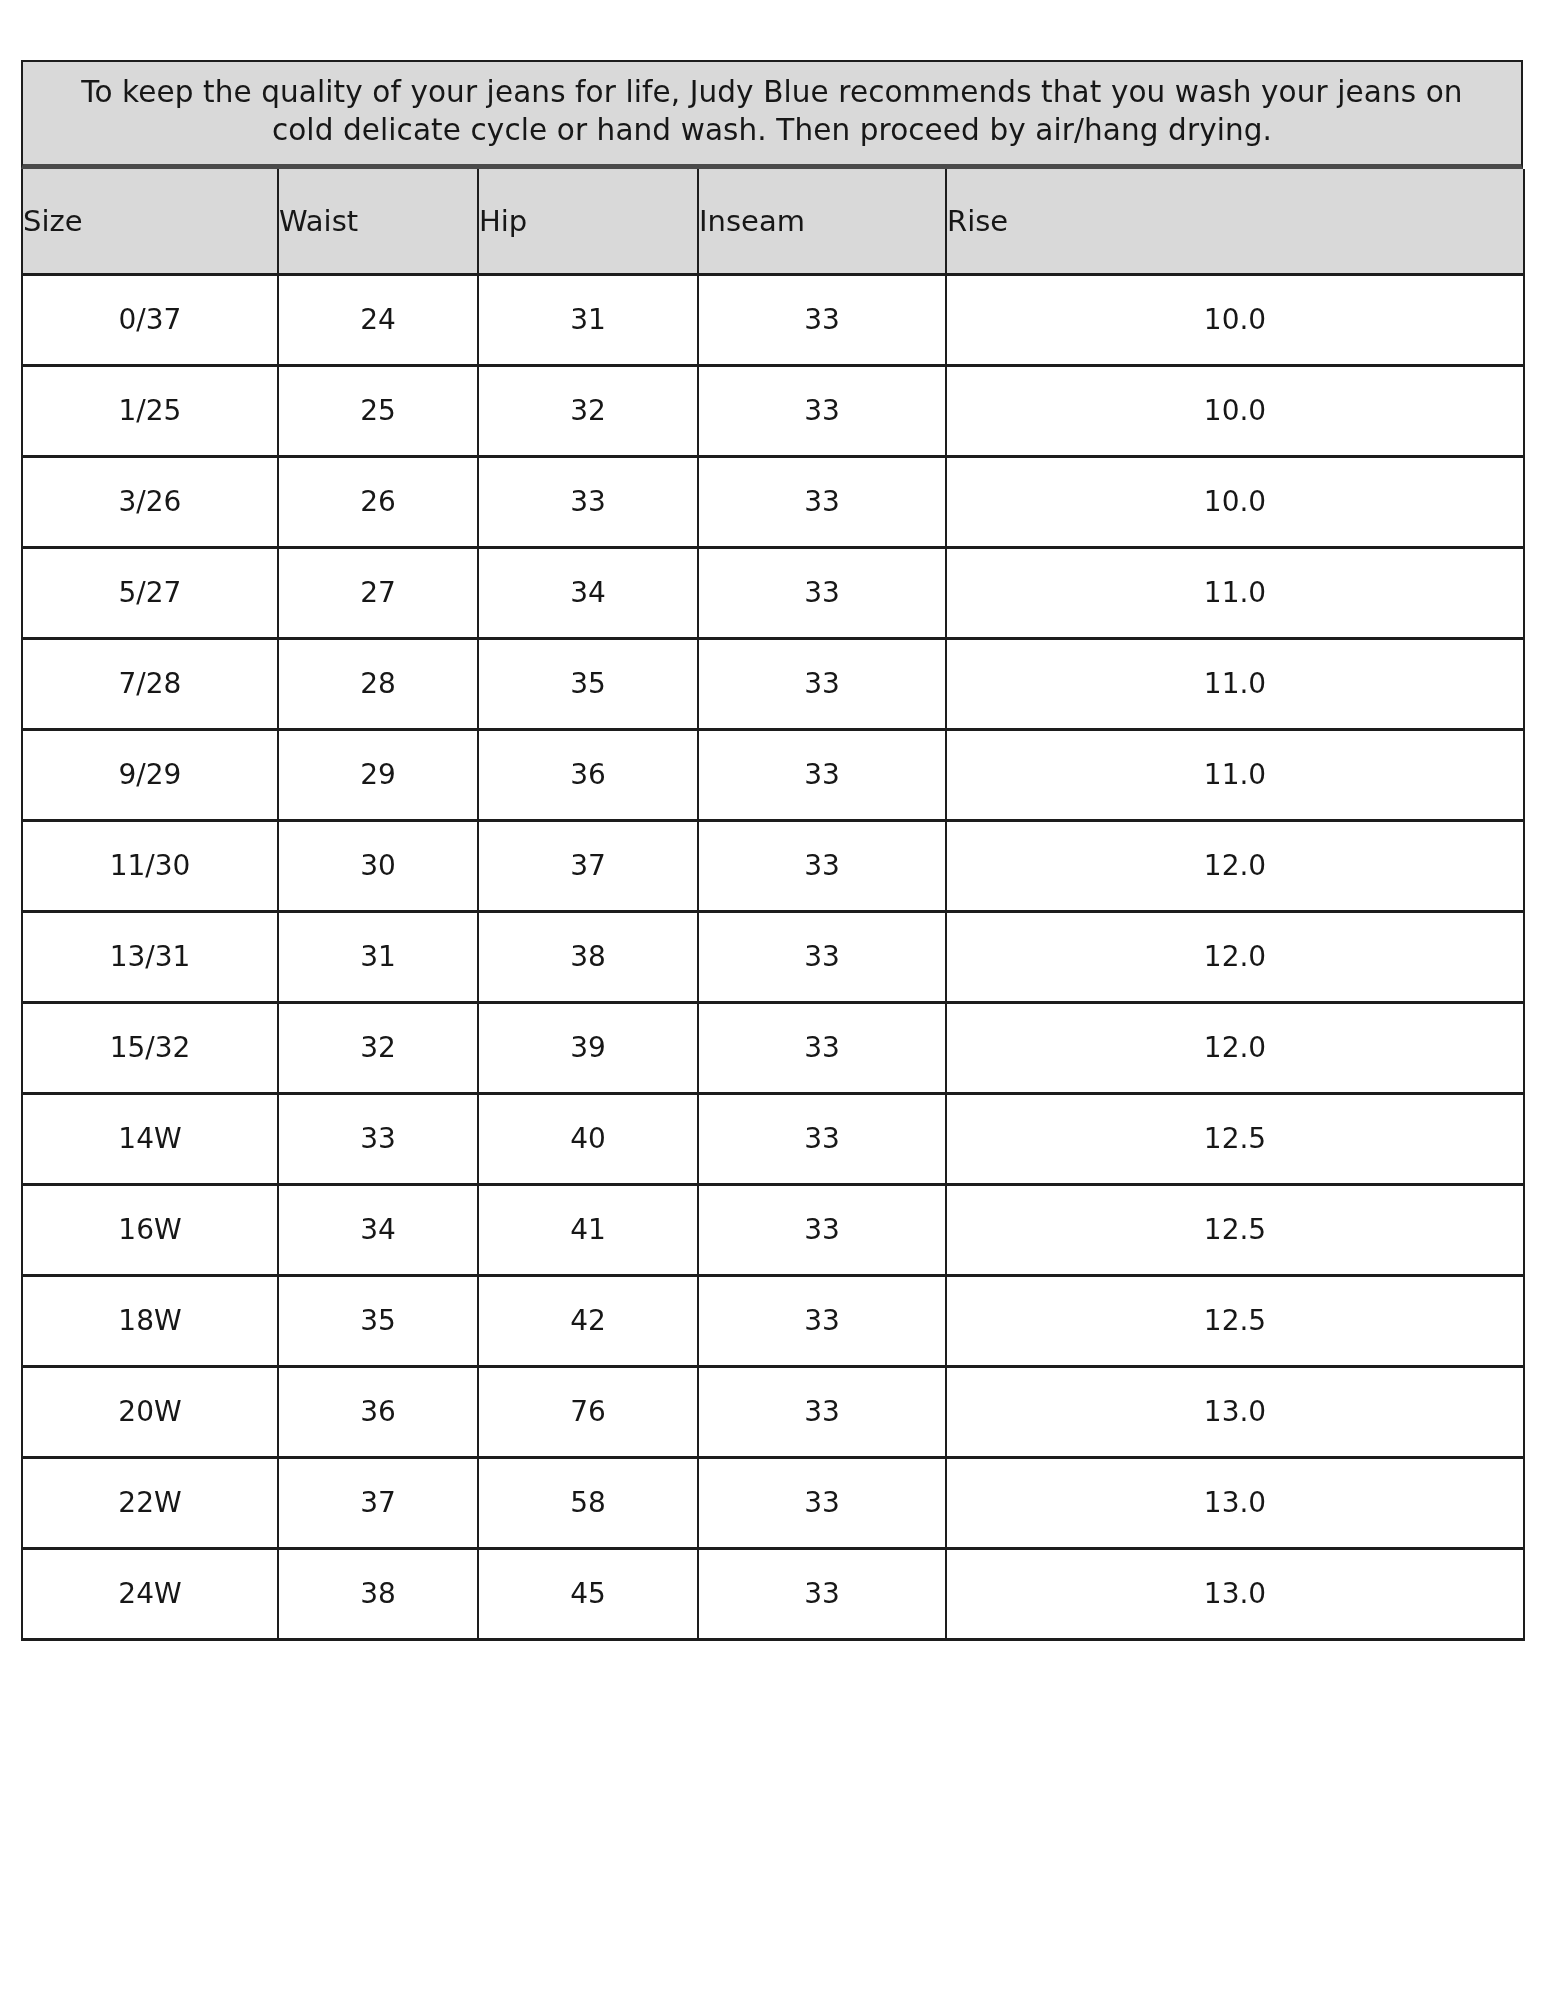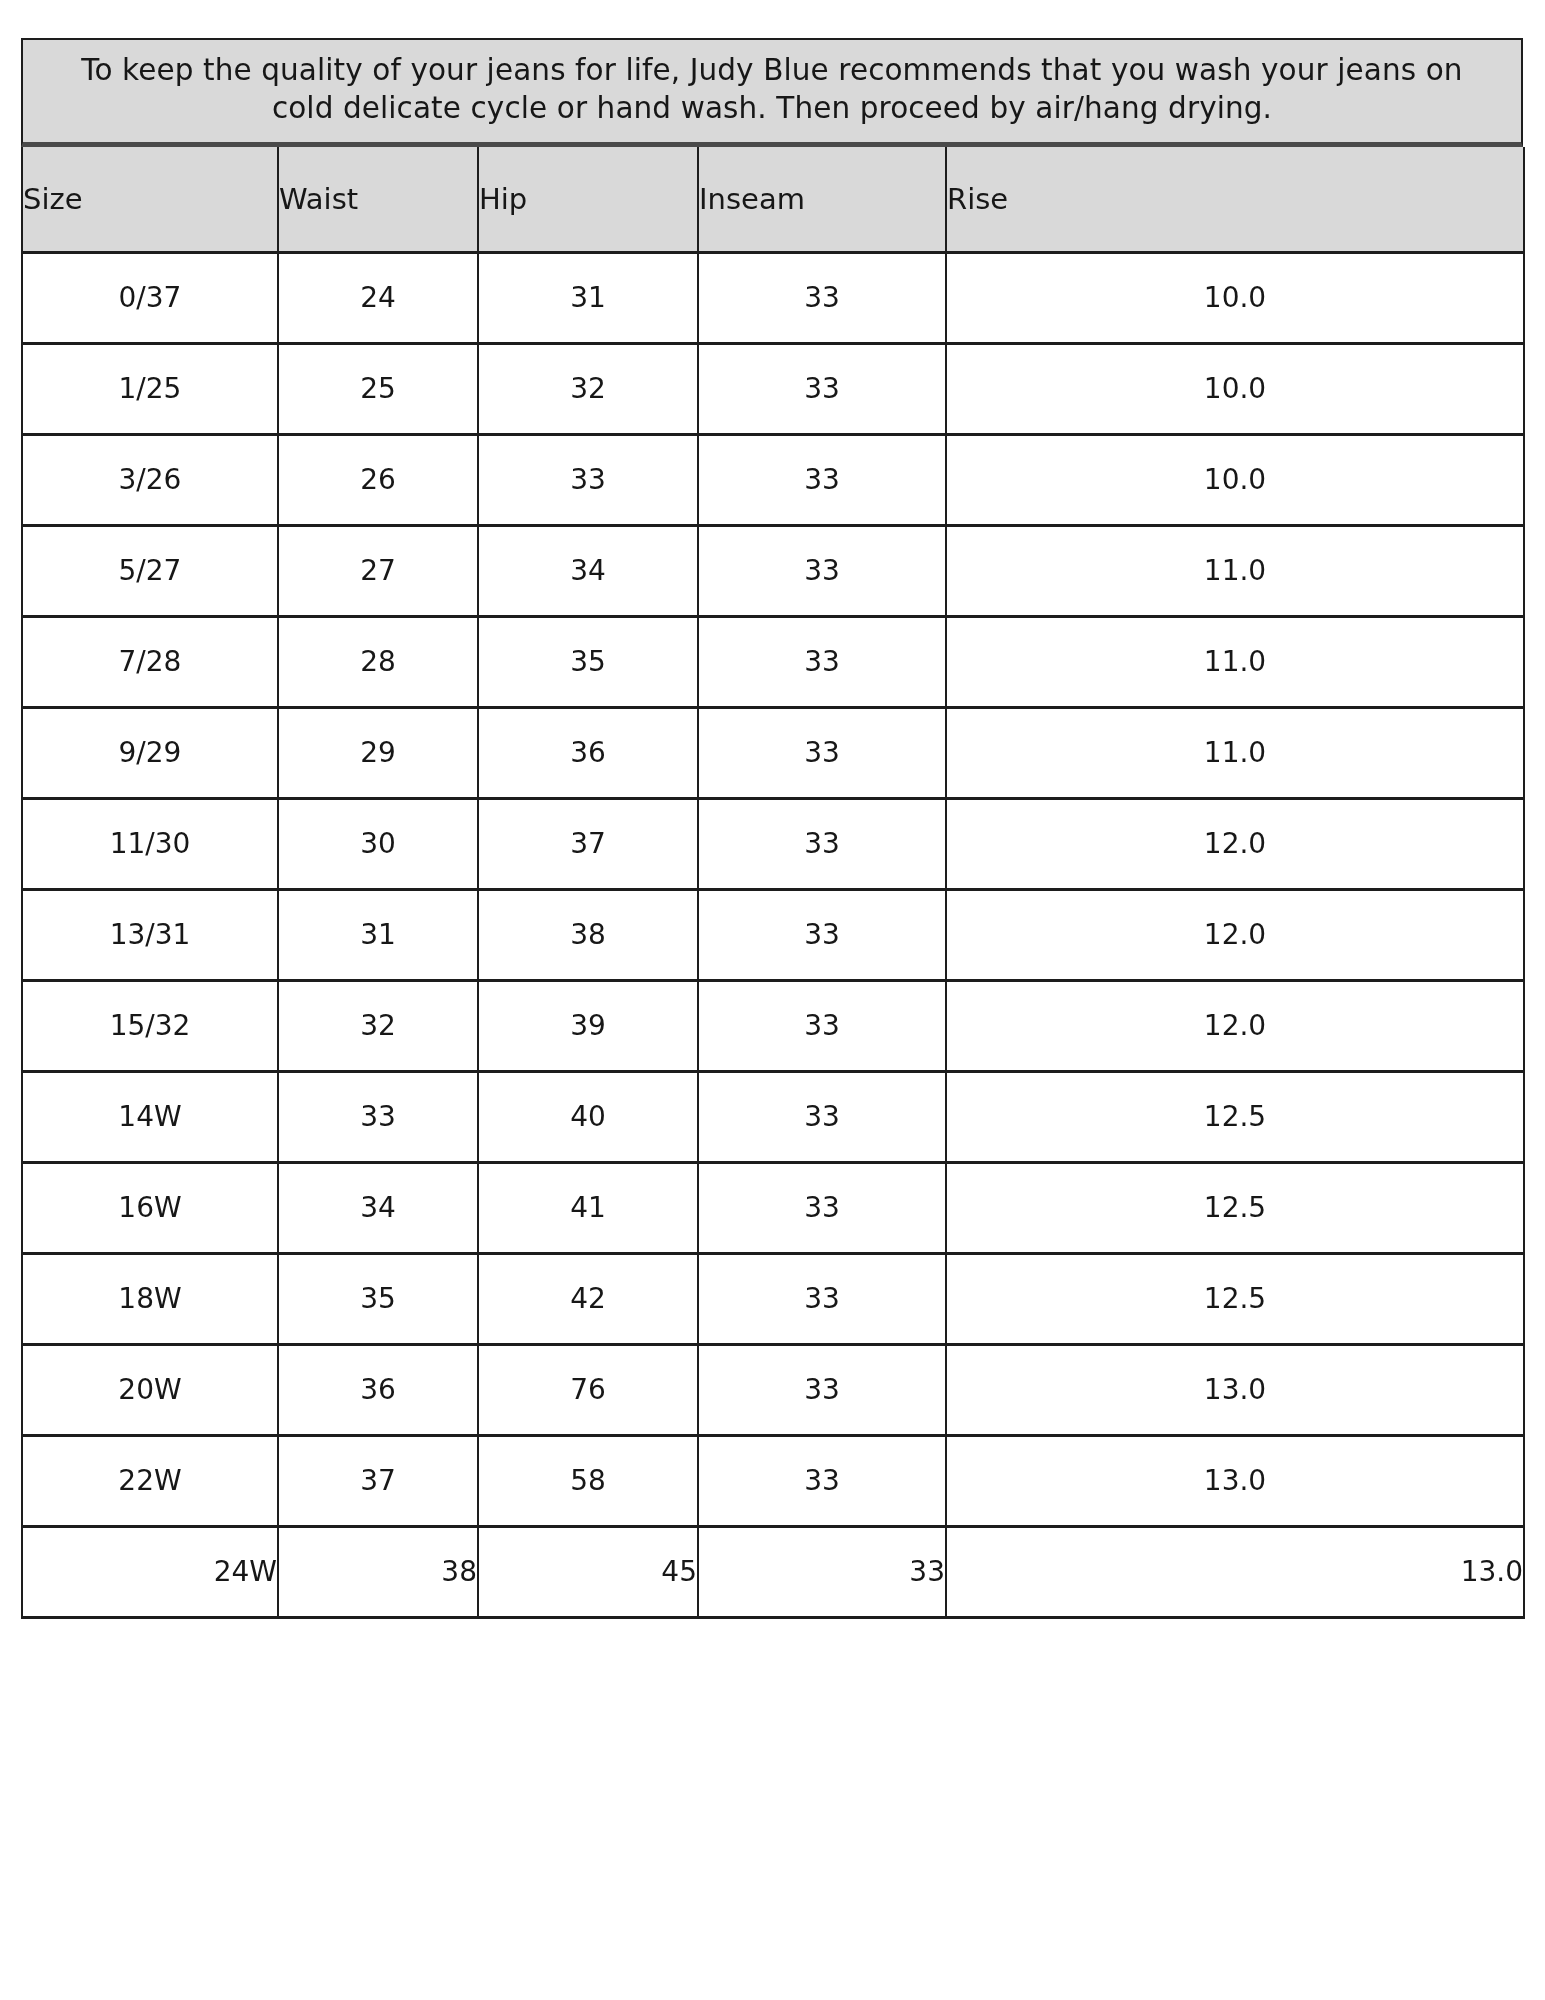--- a/index.html
+++ b/index.html
@@ -13,21 +13,21 @@
     font-family: "DejaVu Sans", "Liberation Sans", sans-serif;
     color: #1a1a1a;
     overflow: hidden;
   }
 
   .sheet {
     position: relative;
     width: 1545px;
     height: 1752px;
     box-sizing: border-box;
-    padding: 38px 22px 22px 21px;
+    padding: 60px 22px 22px 21px;
   }
 
   
   .care-banner {
     box-sizing: border-box;
     width: 1502px;
     min-height: 96px;
     background: #d9d9d9;
     border: 2px solid #1d1d1d;
     border-bottom: 5px solid #4a4a4a;
@@ -80,21 +80,21 @@
     font-size: 28px;
     font-weight: 400;
     color: #171717;
     text-align: center;
     vertical-align: middle;
     border-right: 2px solid #1d1d1d;
     border-bottom: 3px solid #1d1d1d;
     padding: 0;
   }
   tbody td:last-child { border-right: none; margin-left: 7px; }
-  tbody tr:last-child td { border-bottom: none; text-align: right; }
+  tbody tr:last-child td { border-bottom: none; }
 </style>
 </head>
 <body>
 
 <div class="sheet">
 
   <div class="care-banner">
     <div class="care-banner-text">To keep the quality of your jeans for life, Judy Blue recommends that you wash your jeans on cold delicate cycle or hand wash. Then proceed by air/hang drying.</div>
   </div>
 

